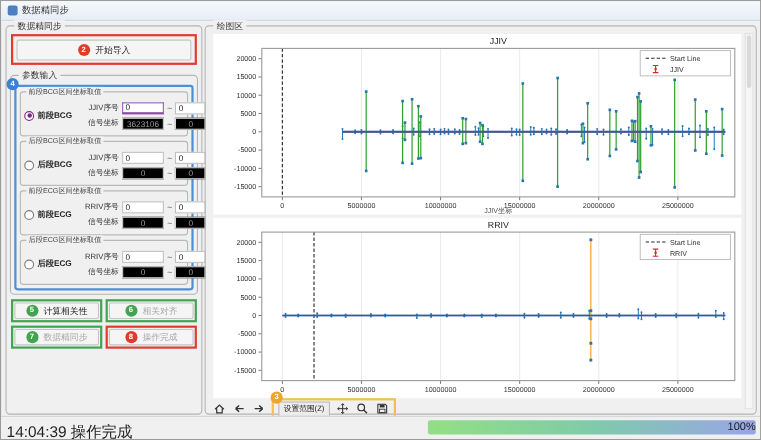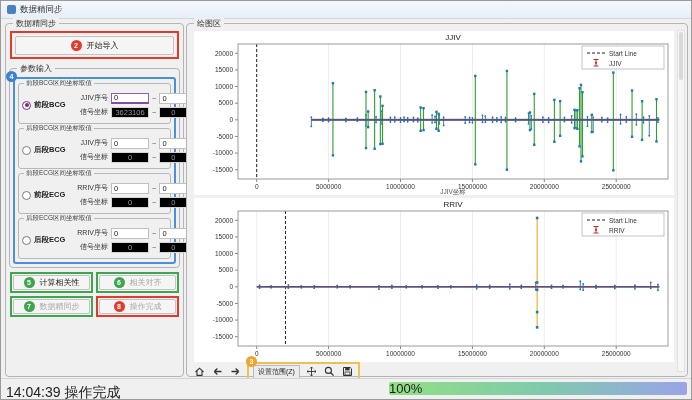--- a/index.html
+++ b/index.html
@@ -49,21 +49,21 @@
   .toolbar{position:absolute;left:6px;top:340px;height:15px;display:flex;align-items:center;gap:5px;}
   .ticon{width:13px;height:13px;display:flex;align-items:center;justify-content:center;background:transparent;border:none;padding:0;}
   .toolgroup{display:flex;align-items:center;gap:5px;border:2px solid #f0c050;padding:1px 4px;position:relative;}
   .range-btn{position:relative;background:#ececec;border:1px solid #bbb;font-size:7px;padding:1px 4px;color:#222;font-family:inherit;}
   .badge.tb{position:absolute;left:-8px;top:-10px;}
   .vscroll{position:absolute;right:2px;top:6px;bottom:4px;width:8px;background:#f6f6f6;border:1px solid #e2e2e2;box-sizing:border-box;}
   .vscroll .thumb{position:absolute;left:1px;right:1px;top:1px;height:48px;background:#d9d9d9;border-radius:2px;}
   .statusbar{position:absolute;left:0;right:0;bottom:0;height:20px;background:#f0f0f0;border-top:1px solid #d4d4d4;}
   .status-text{position:absolute;left:5px;top:5px;font-size:14px;color:#222;}
   .progress{position:absolute;left:388px;right:4px;top:3px;bottom:4px;background:linear-gradient(90deg,#93df85,#7fcbaa,#9aa4e8);
-    border-radius:2px;display:flex;align-items:center;justify-content:flex-start;font-size:13px;color:#1a1a1a;}
+    border-radius:2px;display:flex;align-items:center;justify-content:flex-end;font-size:10px;color:#1a1a1a;}
 </style>
 </head>
 <body>
 
 <div class="window">
   <div class="titlebar">
     <span class="app-icon"></span>
     <span>数据精同步</span>
   </div>
 

